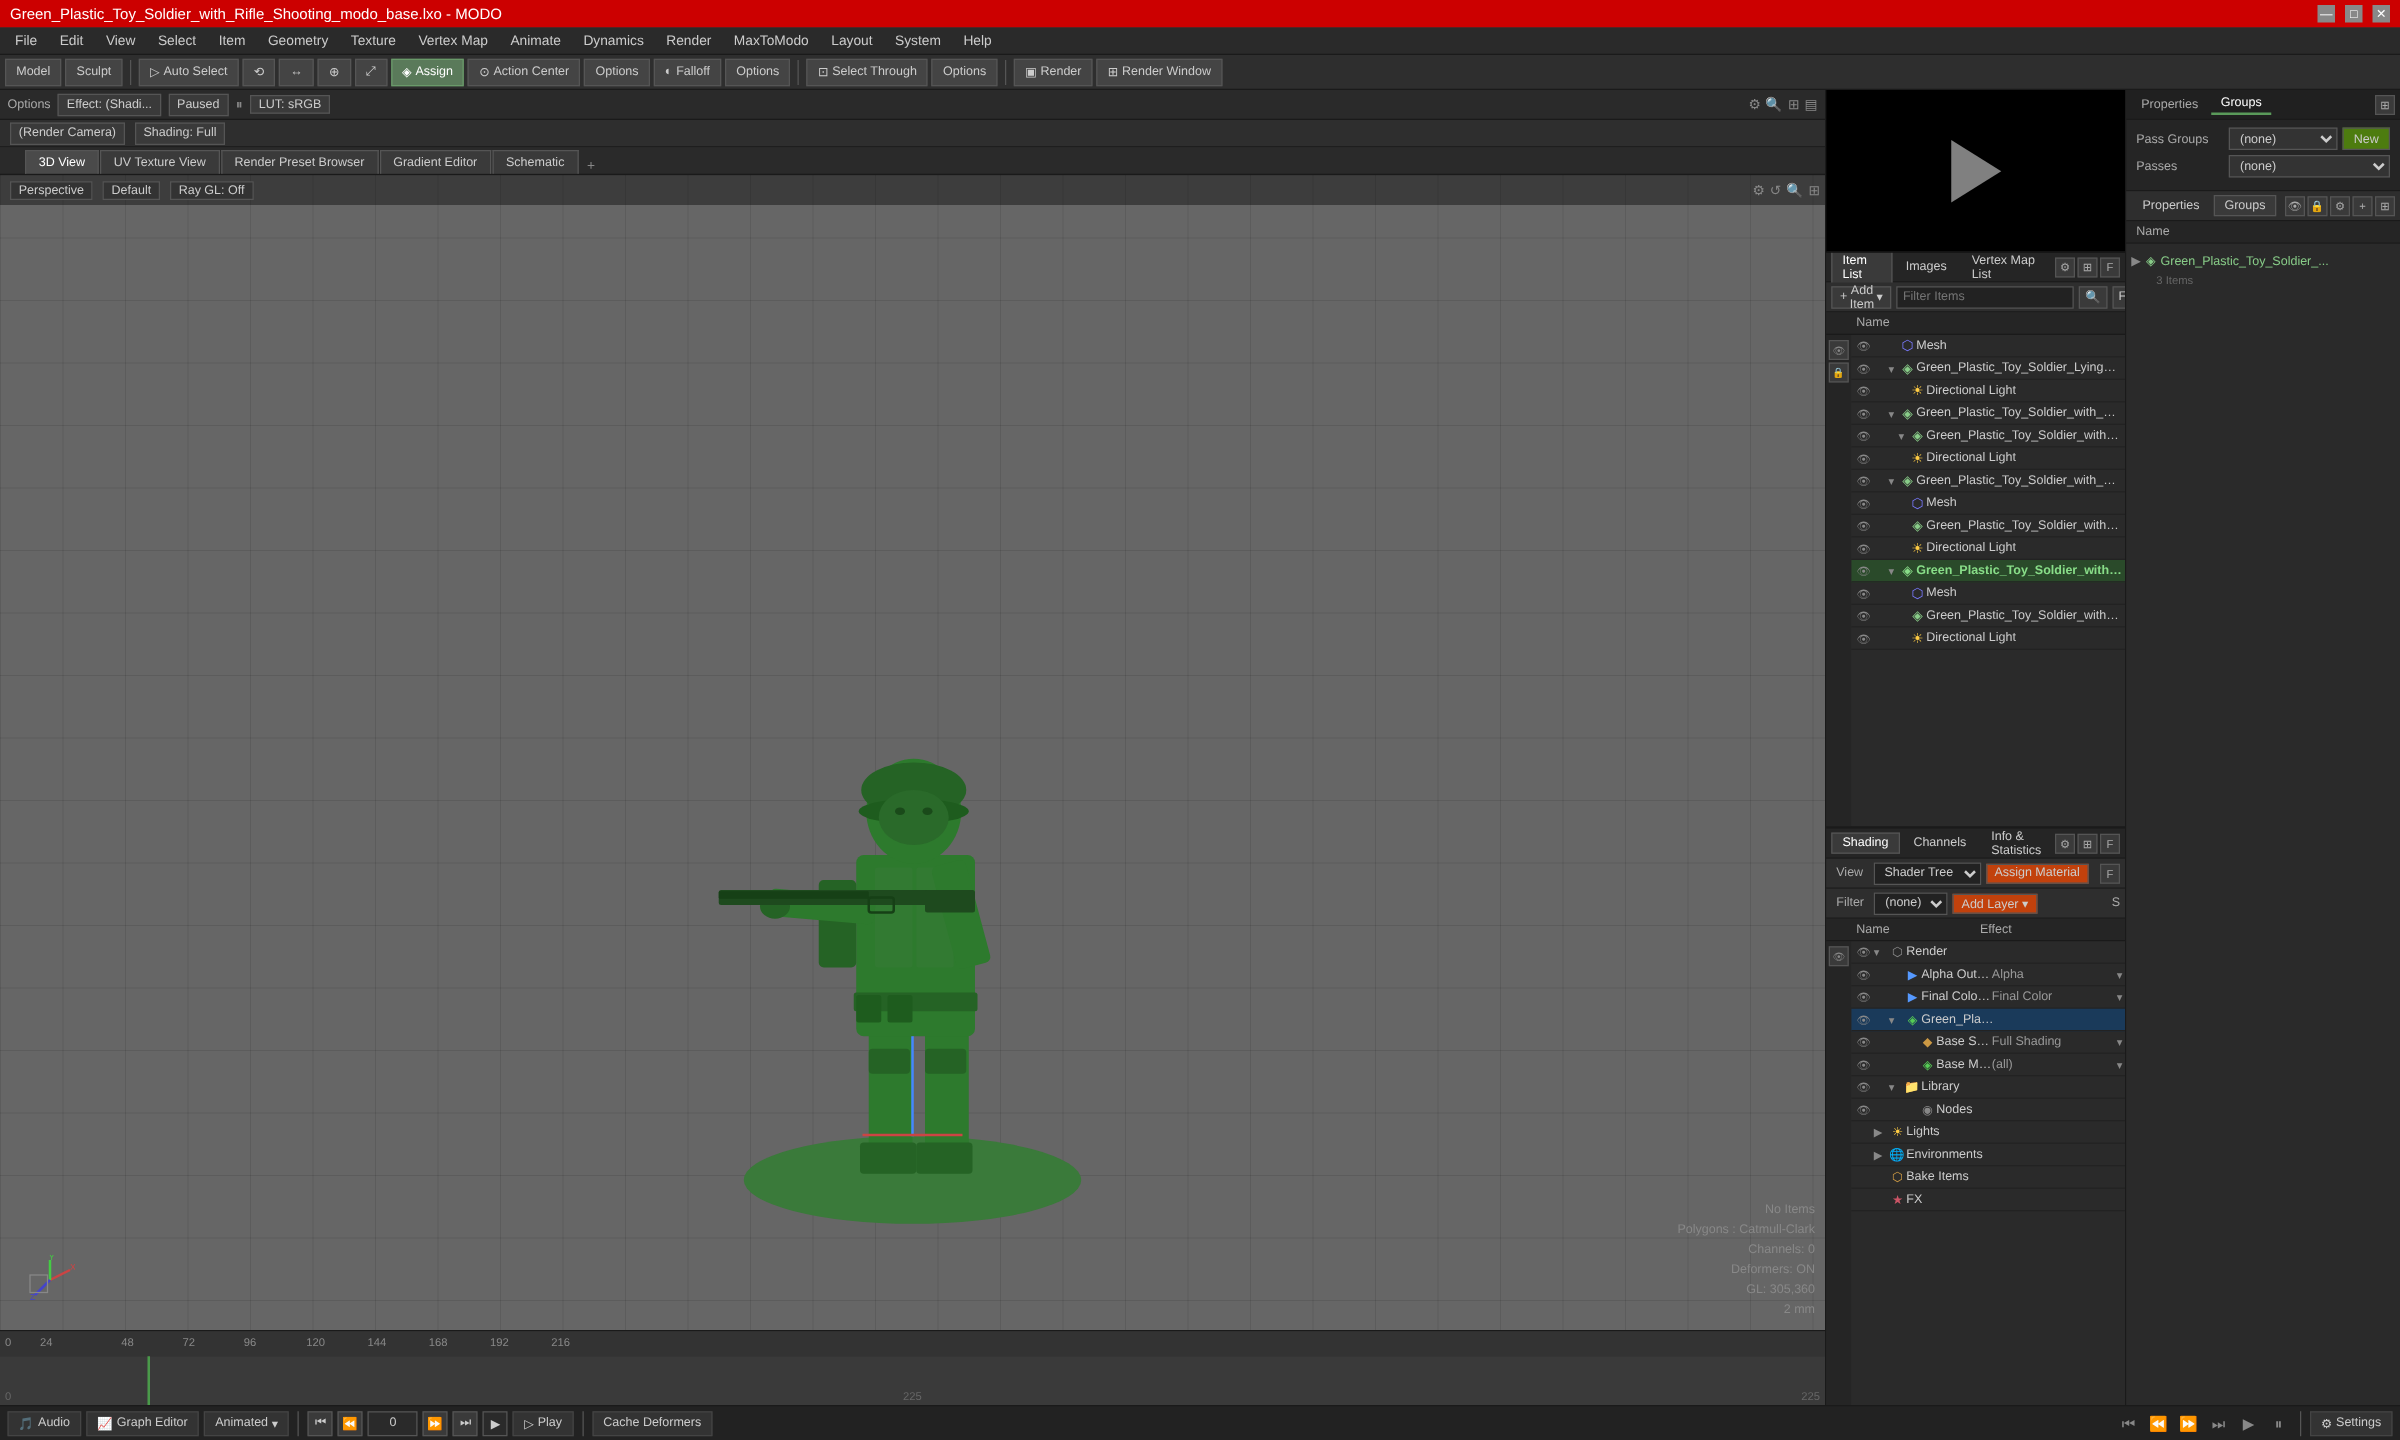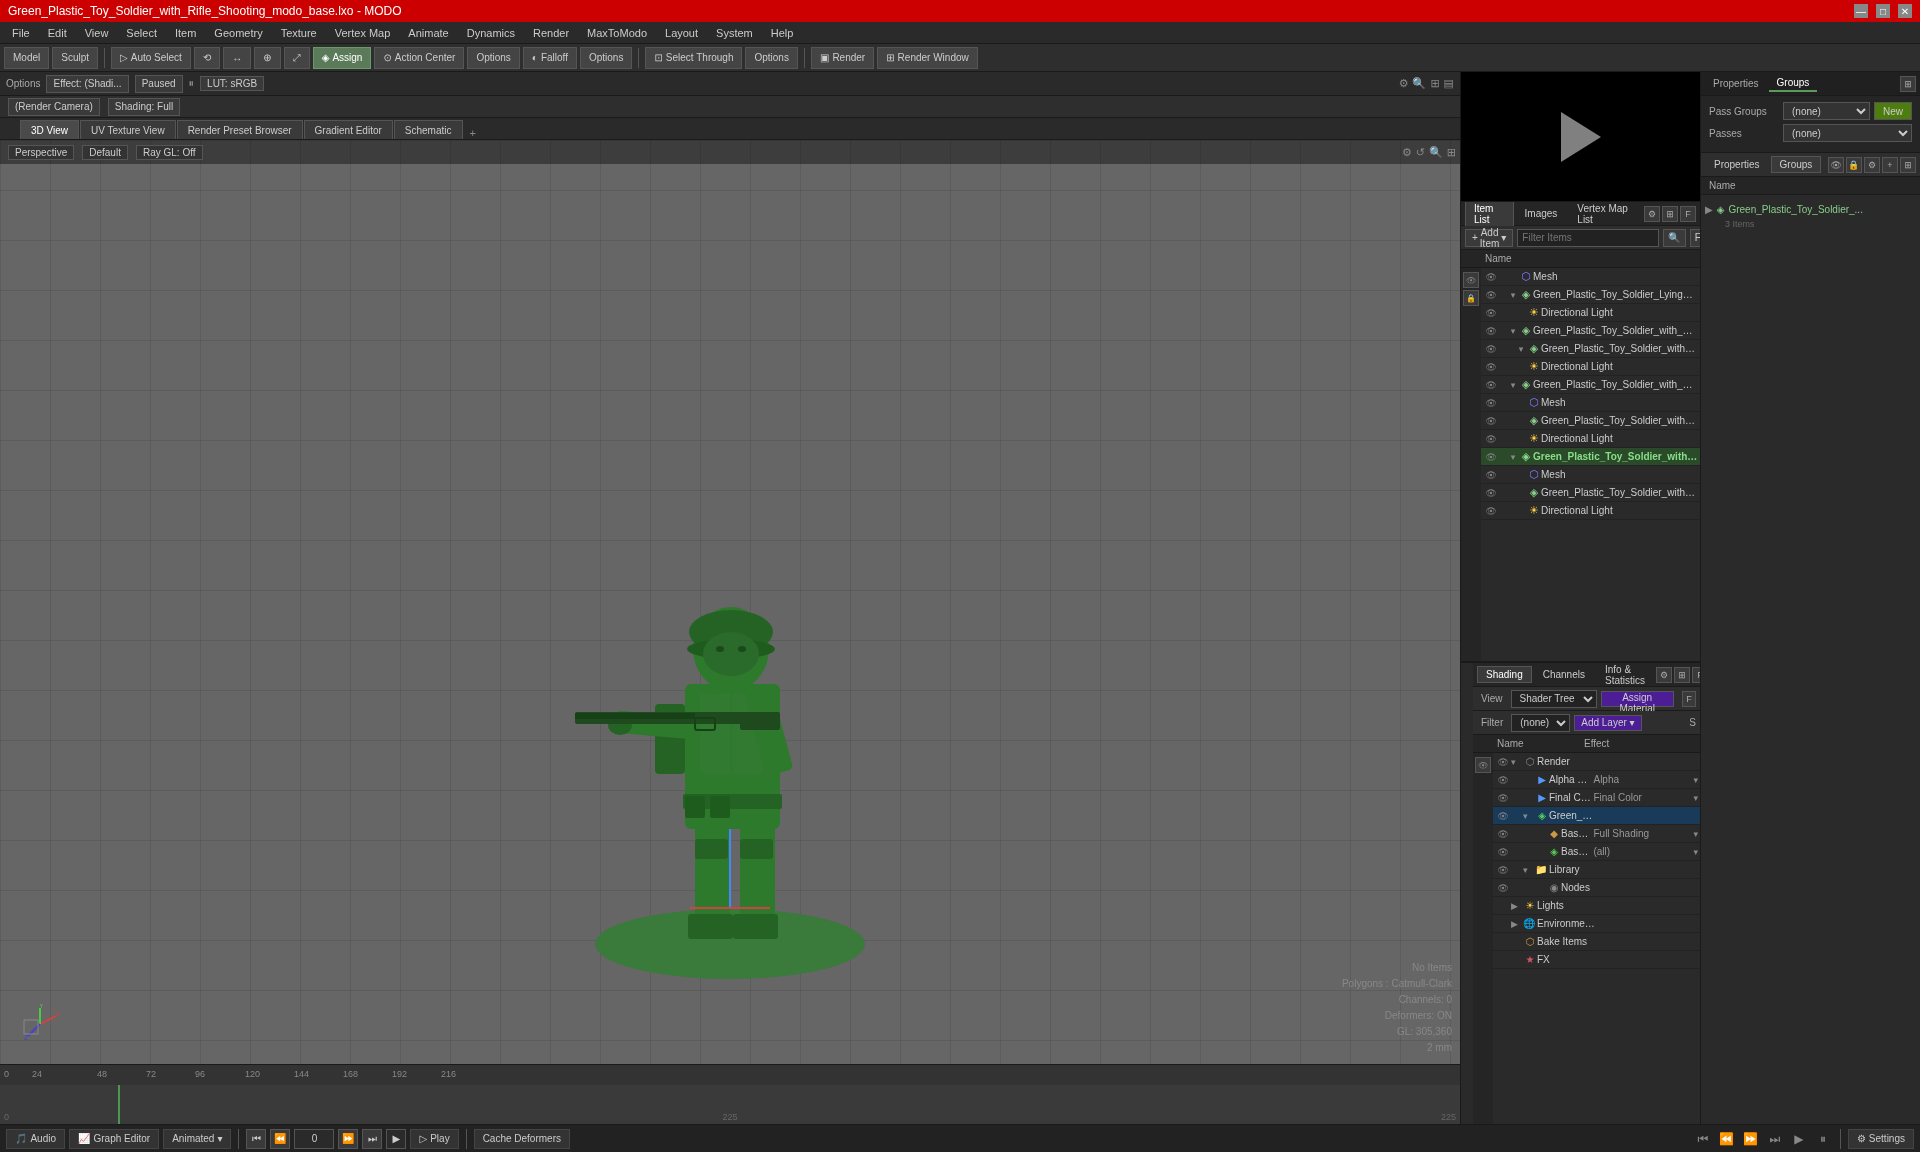--- a/index.html
+++ b/index.html
@@ -443,21 +443,21 @@
       height: 18px;
       background: #222;
       border: 1px solid #555;
       color: #ccc;
       font-size: 10px;
       padding: 0 4px;
     }
     .shader-btn {
       height: 16px;
       padding: 0 6px;
-      background: #4c1d95;
+      background: #c2410c;
       border: 1px solid #555;
       color: #ccc;
       font-size: 10px;
       cursor: pointer;
     }
 
     #shader-columns {
       height: 18px;
       background: #252525;
       display: flex;
@@ -1048,21 +1048,21 @@
           <div class="item-row">
             <span class="item-vis">👁</span>
             <span class="item-expand item-indent-2"></span>
             <span class="item-icon light">☀</span>
             <span class="item-name">Directional Light</span>
           </div>
         </div>
       </div>
     </div>
 
-    <div id="shader-panel" style="flex:1;display:flex;padding-left:12px;">
+    <div id="shader-panel" style="flex:1;display:flex;">
       <div id="shader-header">
         <div class="panel-tab active">Shading</div>
         <div class="panel-tab">Channels</div>
         <div class="panel-tab">Info &amp; Statistics</div>
         <div class="panel-header-btns">
           <div class="ph-btn">⚙</div>
           <div class="ph-btn">⊞</div>
           <div class="ph-btn">F</div>
         </div>
       </div>

